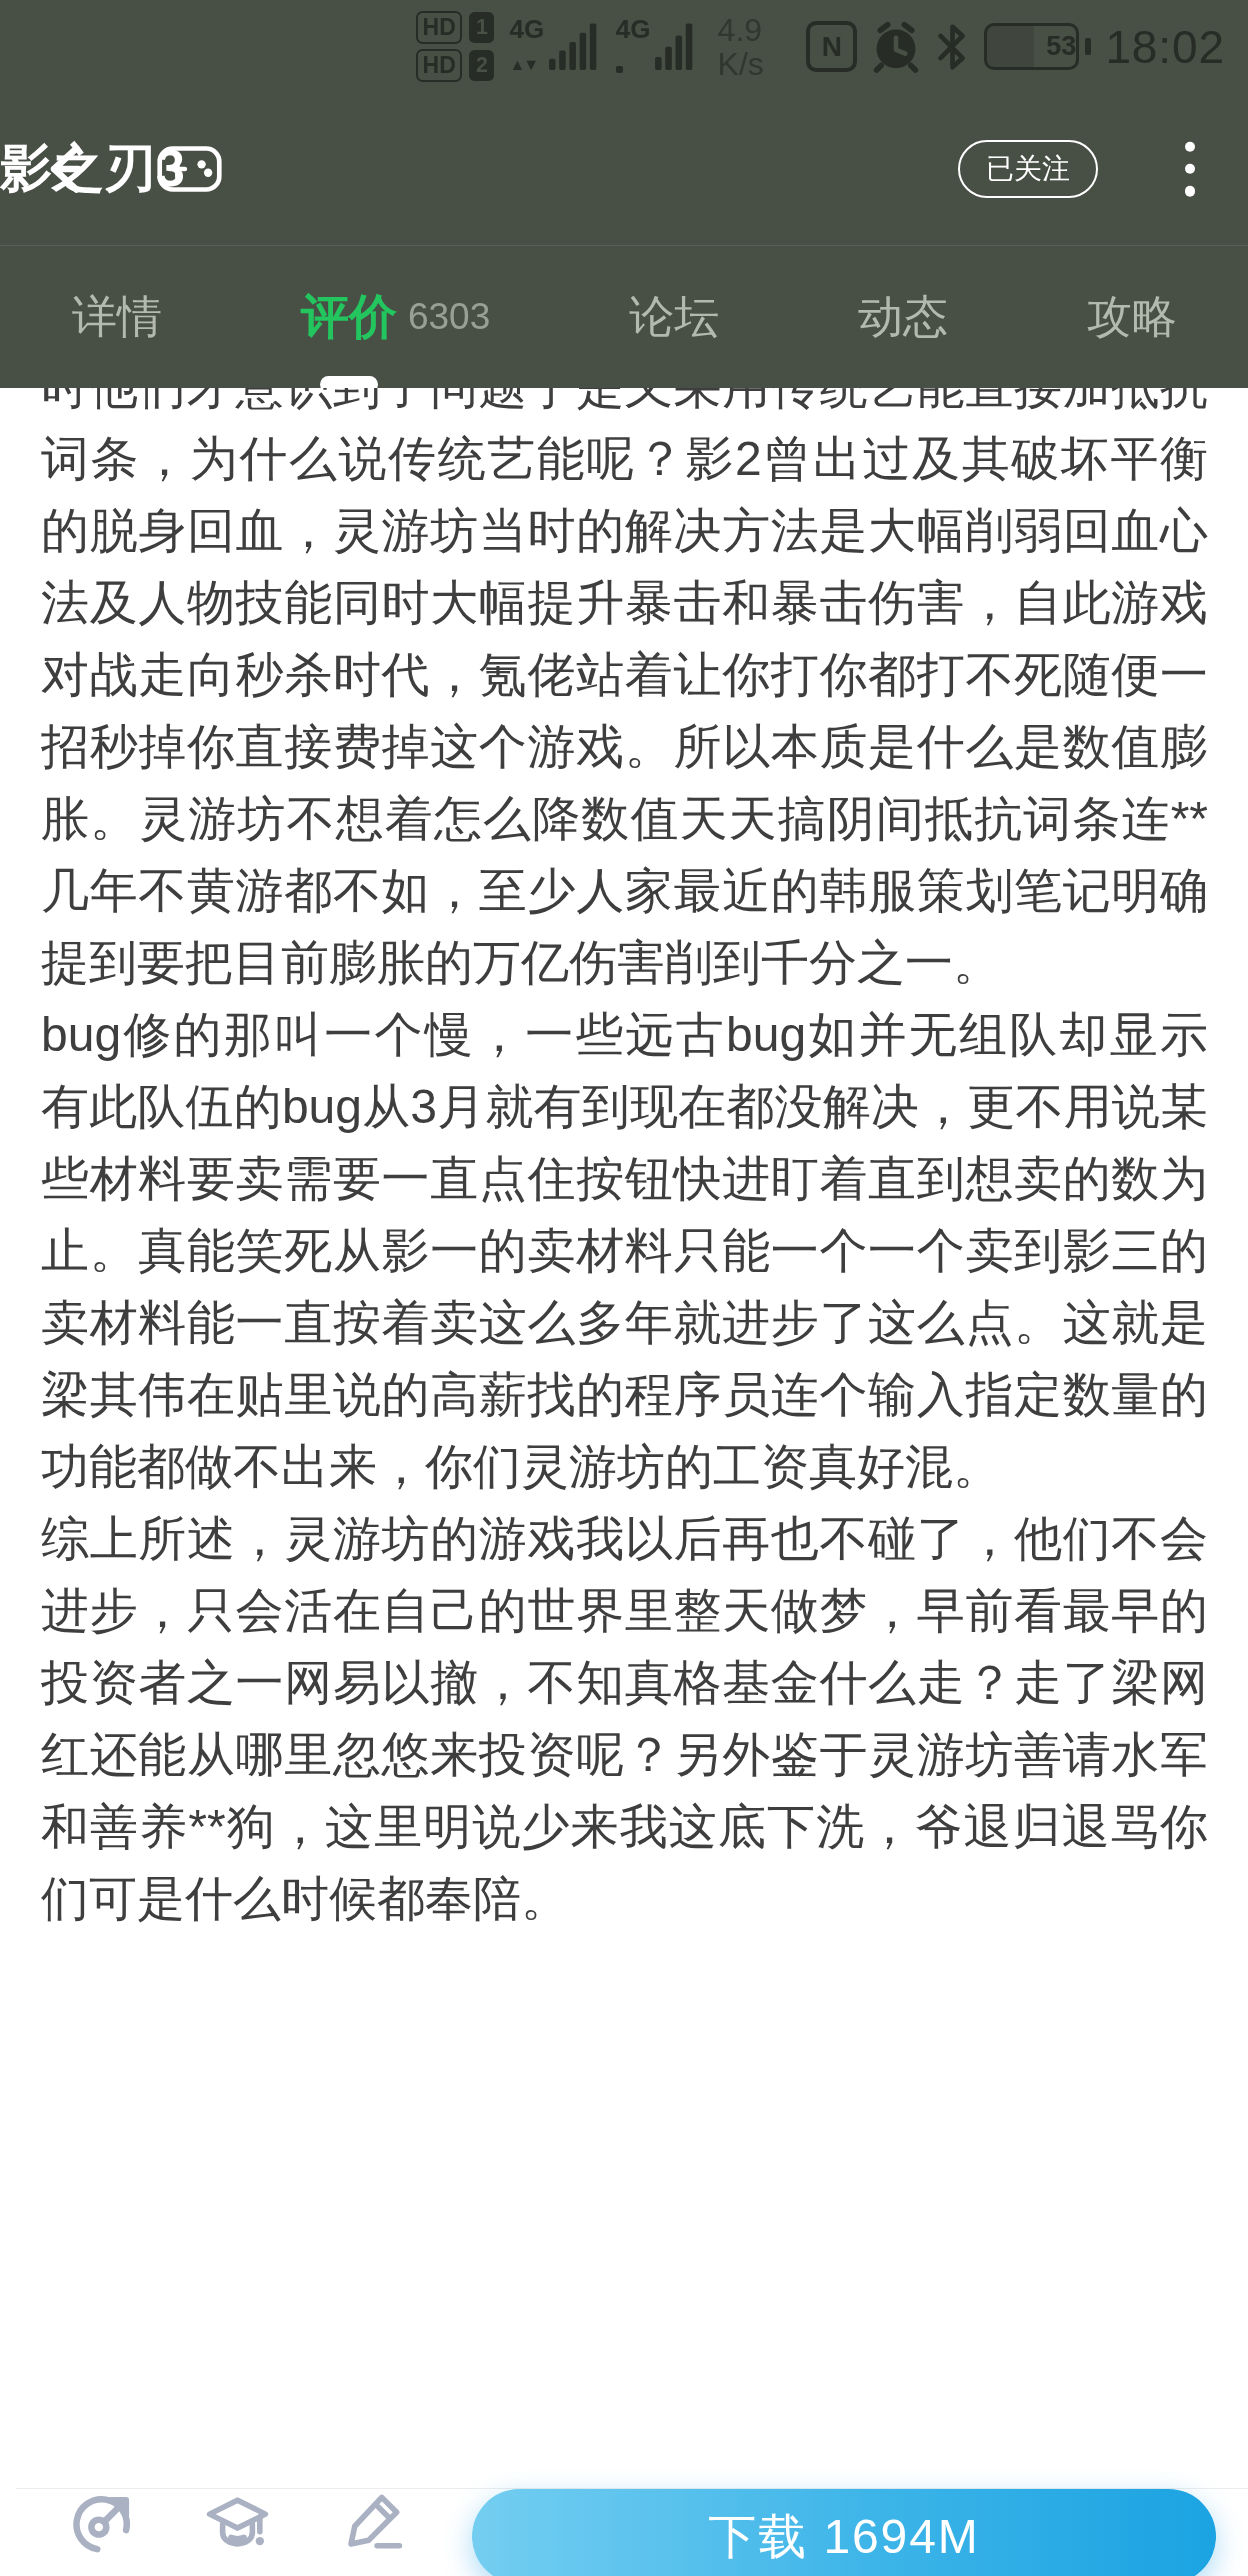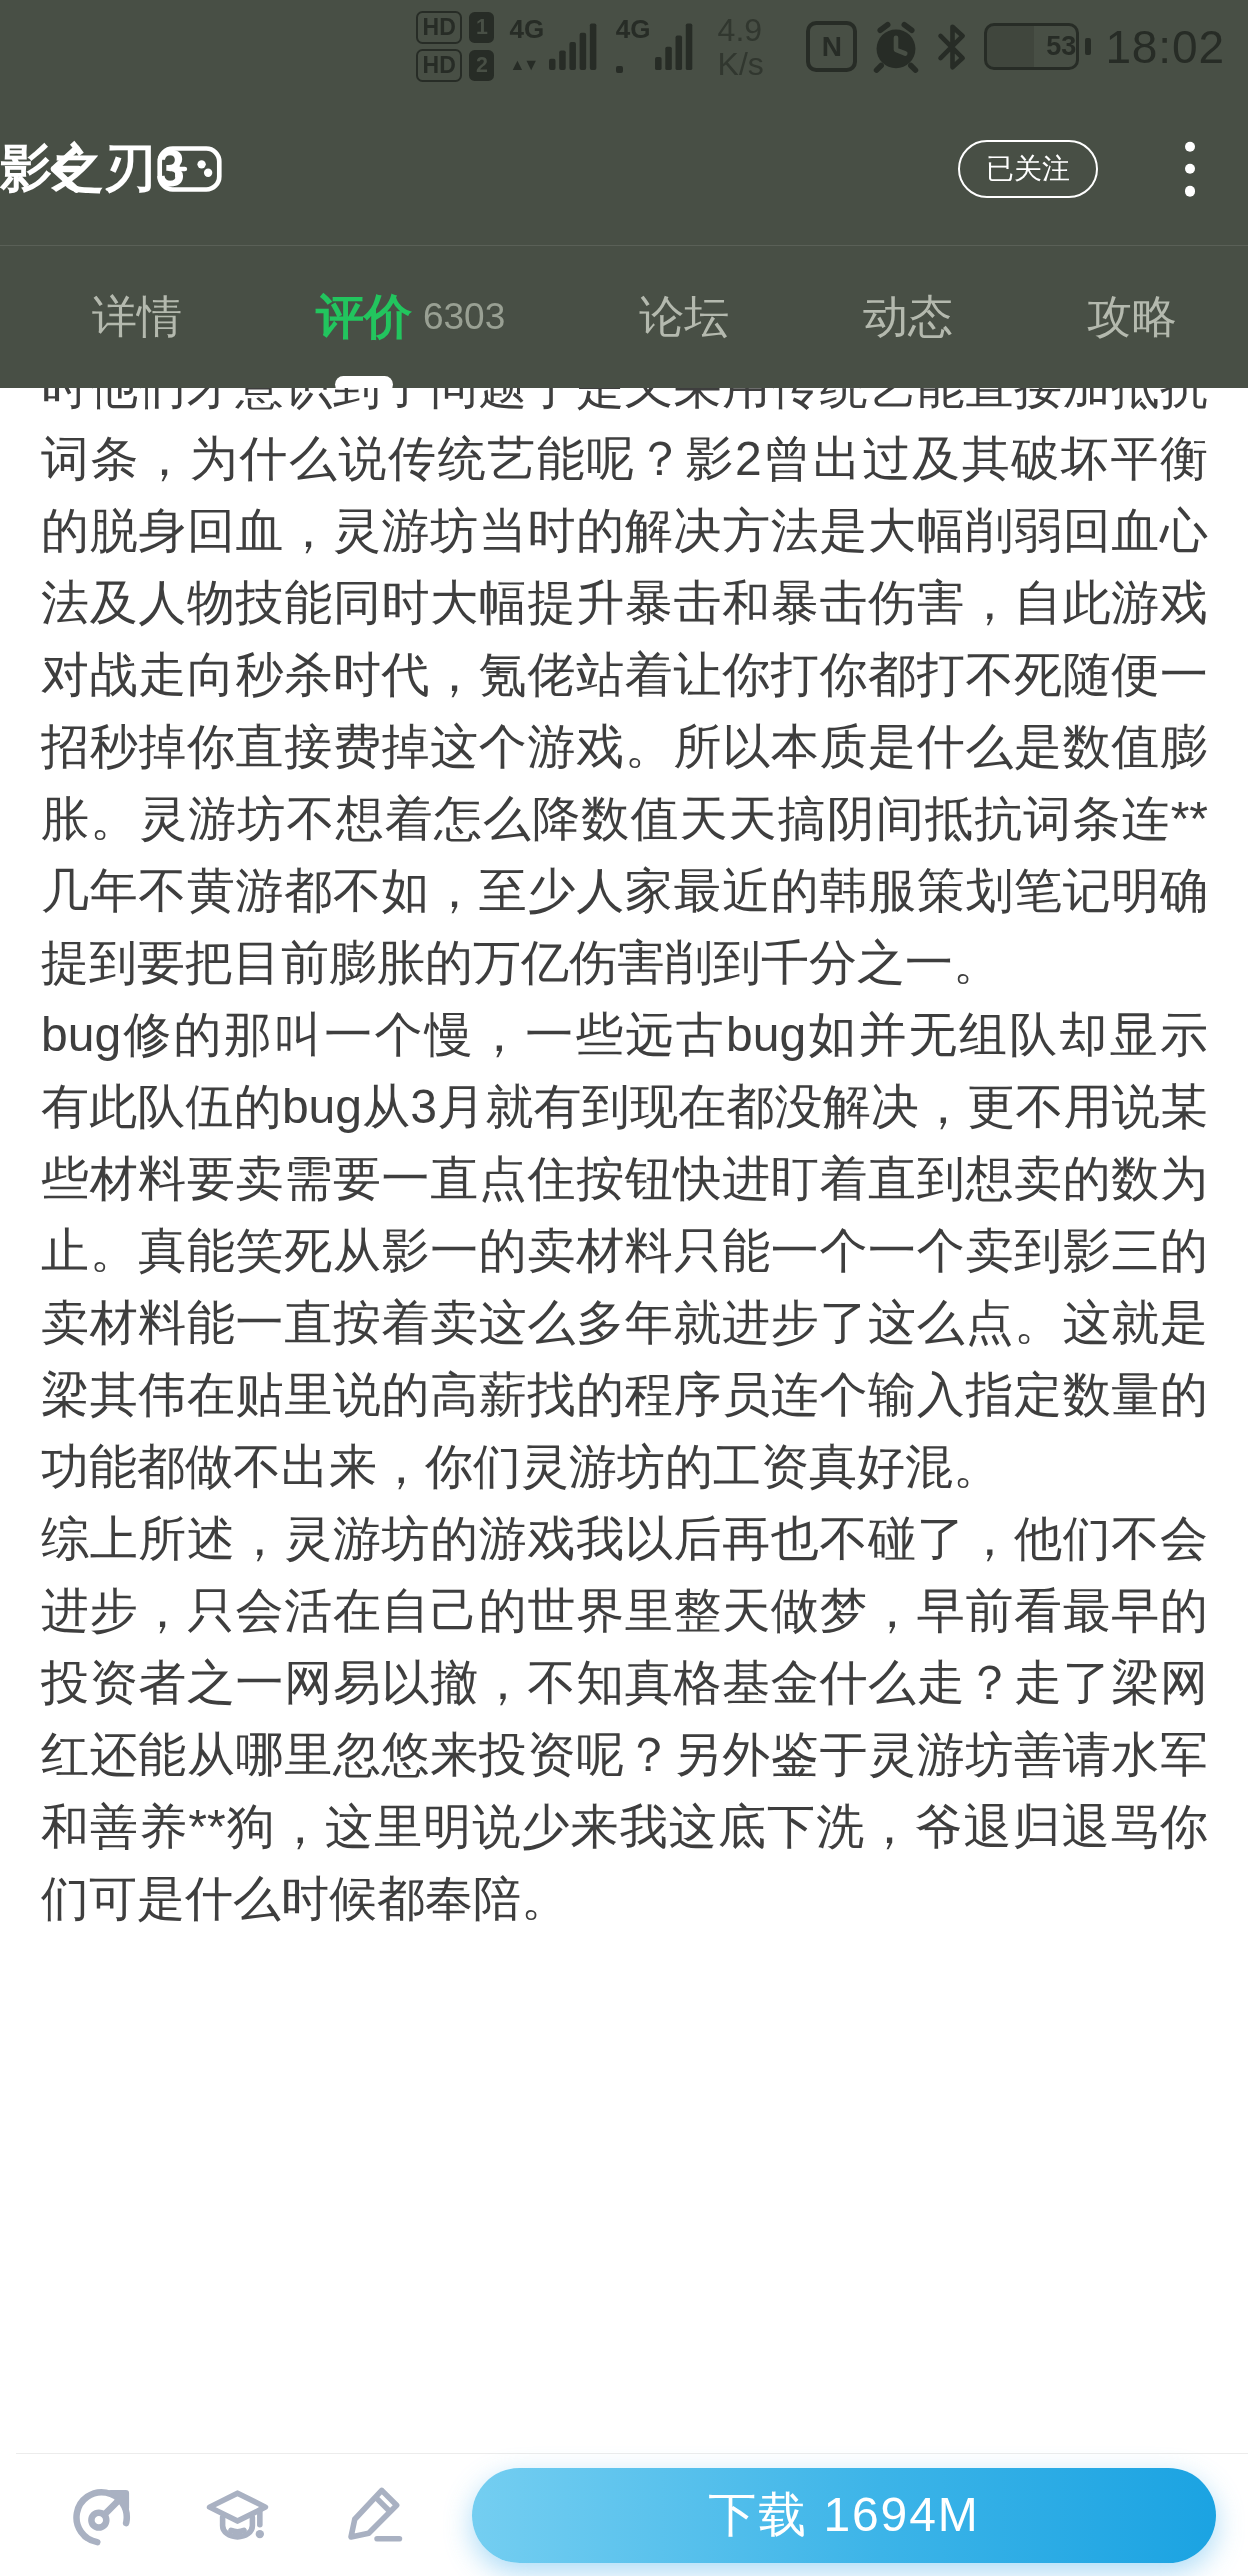--- a/index.html
+++ b/index.html
@@ -32,31 +32,31 @@
   .clock-time{font-size:46px;color:#272c26;letter-spacing:0.9px;}
   
   .nav-bar{position:relative;height:152px;border-bottom:1.9px solid rgba(255,255,255,.10);}
   .back-btn{position:absolute;left:41px;top:50%;transform:translateY(-50%);width:56px;height:56px;}
   .gamepad-btn{position:absolute;left:156px;top:50%;transform:translateY(-50%);width:67px;height:56px;}
   .nav-title{position:absolute;left:0;right:0;top:50%;transform:translateY(-50%);text-align:left;color:#ffffff;font-size:52px;font-weight:bold;}
   .follow-btn{position:absolute;right:151px;top:50%;transform:translateY(-50%);border:2.8px solid #ffffff;border-radius:39px;color:#ffffff;font-size:28px;padding:13px 26px;background:transparent;line-height:1;}
   .kebab{position:absolute;right:54px;top:50%;transform:translateY(-50%);display:flex;flex-direction:column;gap:12px;}
   .kebab span{width:10.2px;height:10.2px;border-radius:50%;background:#ffffff;}
   
-  .tab-bar{position:relative;height:141px;display:flex;align-items:center;justify-content:space-between;padding:0 72px;margin-left:20px;}
+  .tab-bar{position:relative;height:141px;display:flex;align-items:center;justify-content:space-between;padding:0 72px;}
   .tab{position:relative;height:100%;display:flex;align-items:center;font-size:45px;color:#b4b9ae;}
   .tab .count{font-size:37px;color:#99a093;margin-left:11px;}
   .tab.active .label{color:#22c55e;font-weight:bold;font-size:48px;}
   .tab.active .indicator{position:absolute;bottom:-5.6px;left:19.5px;width:58px;height:16.7px;border-radius:8.4px;background:#ffffff;}
   
   .content{position:absolute;top:388px;left:0;right:0;bottom:125px;background:#ffffff;overflow:hidden;padding:0 41px;}
   .review-text{margin-top:-37px;}
   .review-text p{margin:0;font-size:48px;line-height:72px;color:#3e3e3e;text-align:justify;word-break:break-all;}
   
-  .bottom-bar{position:absolute;left:16px;right:0;bottom:0;height:123px;background:#ffffff;border-top:1.9px solid #ececec;display:flex;align-items:center;padding-left:54px;box-sizing:border-box;}
+  .bottom-bar{position:absolute;left:16px;right:0;bottom:0;height:88px;background:#ffffff;border-top:1.9px solid #ececec;display:flex;align-items:flex-start;padding-left:54px;box-sizing:border-box;}
   .tool-btn{width:67px;height:67px;margin-right:67px;flex:0 0 auto;}
   .tool-btn svg{display:block;}
   .download-btn{margin-left:auto;margin-right:33px;width:760px;height:95px;border-radius:48px;border:none;
     background:linear-gradient(90deg,#74cef1 0%,#3cb4e8 55%,#1ba3e2 100%);
     color:#ffffff;font-size:48px;font-family:inherit;letter-spacing:1.9px;
     display:flex;align-items:center;justify-content:center;
     box-shadow:0 9.3px 28px rgba(70,175,235,.45);}
 </style>
 </head>
 <body>

